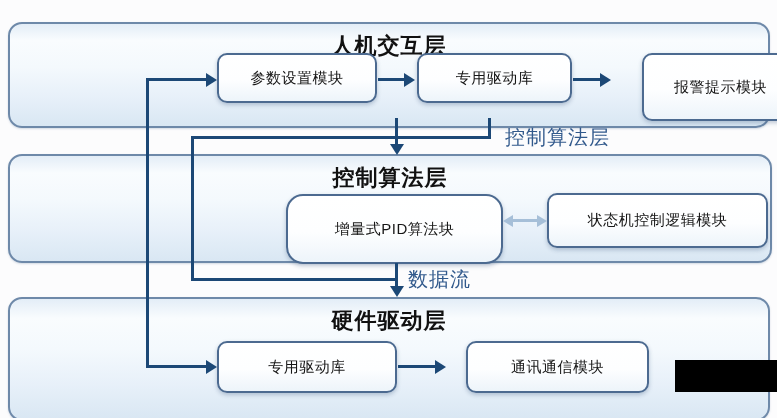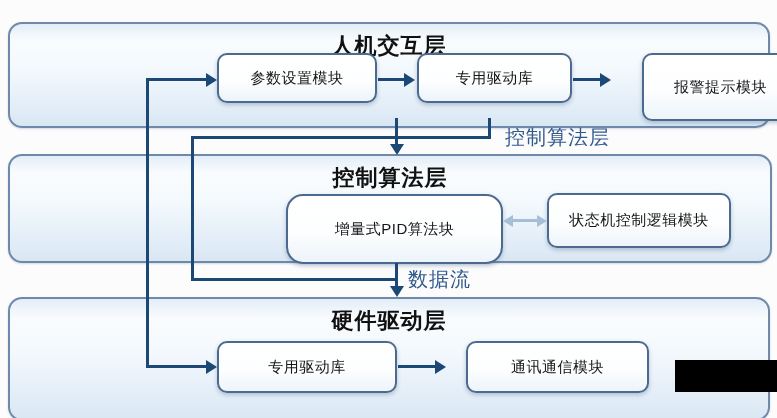--- a/index.html
+++ b/index.html
@@ -61,21 +61,21 @@
     <span class="layer-title">人机交互层</span>
   </div>
   <div class="mbox" style="left:217px;top:53px;width:160px;height:50px;">参数设置模块</div>
   <div class="mbox" style="left:417px;top:53px;width:155px;height:50px;">专用驱动库</div>
   <div class="mbox" style="left:642px;top:53px;width:157px;height:68px;">报警提示模块</div>
 
   <div class="layer" style="top:154px;height:109px;width:764px;">
     <span class="layer-title">控制算法层</span>
   </div>
   <div class="mbox" style="left:286px;top:194px;width:217px;height:70px;border-radius:17px;">增量式PID算法块</div>
-  <div class="mbox" style="left:547px;top:193px;width:184px;height:55px;">状态机控制逻辑模块</div>
+  <div class="mbox" style="left:547px;top:193px;width:221px;height:55px;">状态机控制逻辑模块</div>
 
   <div class="layer" style="top:297px;height:124px;">
     <span class="layer-title">硬件驱动层</span>
   </div>
   <div class="mbox" style="left:217px;top:341px;width:180px;height:52px;">专用驱动库</div>
   <div class="mbox" style="left:466px;top:341px;width:183px;height:52px;">通讯通信模块</div>
 
   <div class="seg" style="left:146px;top:78px;width:3px;height:290px;"></div>
   <div class="seg" style="left:146px;top:78px;width:60px;height:3px;"></div>
   <div class="ah-r" style="left:206px;top:72.5px;"></div>

